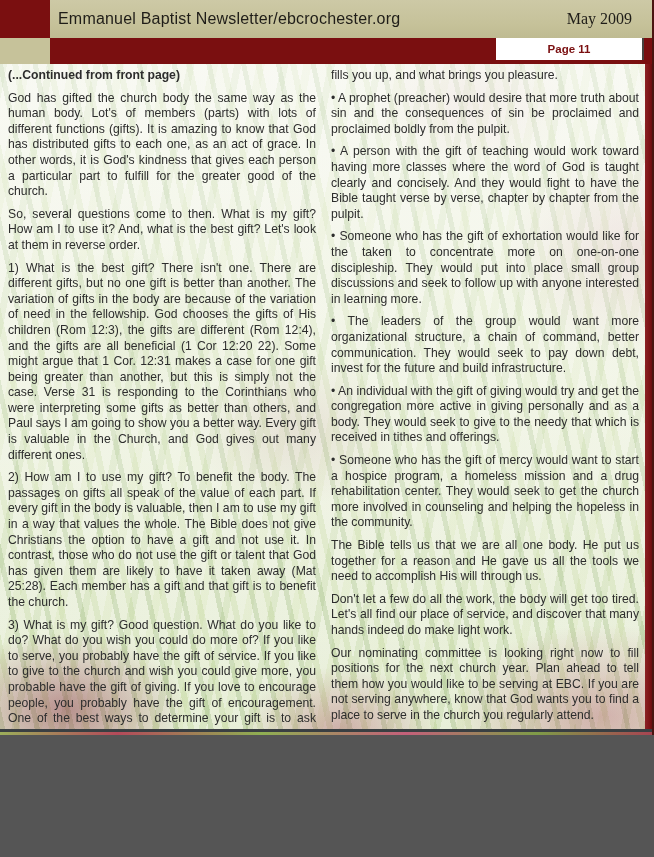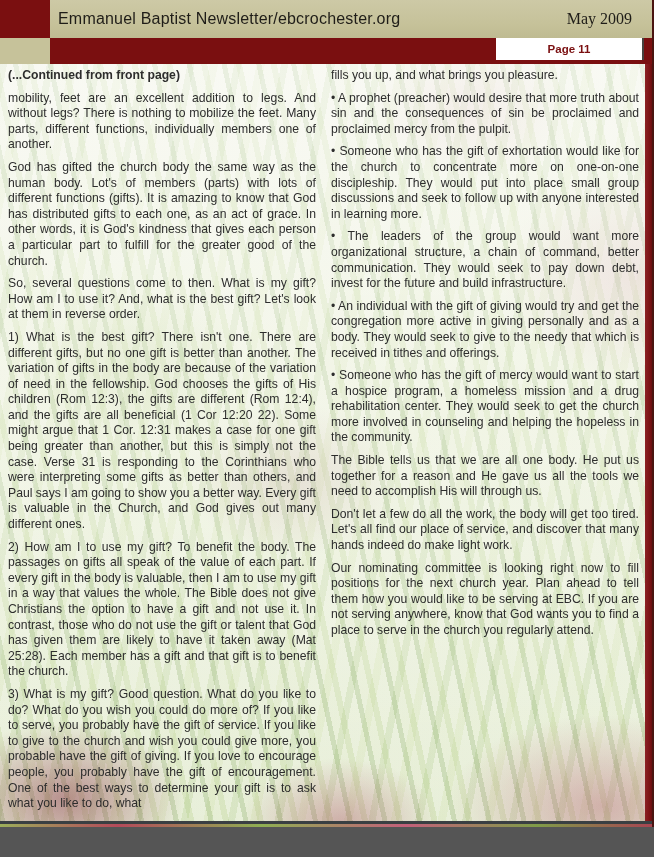--- a/index.html
+++ b/index.html
@@ -1,18 +1,18 @@
 <!DOCTYPE html>
 <html><head>
 <meta charset="utf-8">
 <style>
   html,body{margin:0;padding:0;background:#555;}
   .page{
     position:relative;
-    width:654px;height:827px;
+    width:654px;height:735px;
     margin:0 auto;
     background:#f0f2e6;
     font-family:"Liberation Sans", sans-serif;
     overflow:hidden;
     display:flex;flex-direction:column;
   }
   
   .mast-row1{display:flex;height:38px;flex:0 0 38px;}
   .mast-row1 .corner{width:50px;background:#7a0f10;}
   .mast-row1 .tanbar{
@@ -105,31 +105,31 @@
     </div>
   </div>
 
   <div class="content">
     <div class="photo-bg"></div>
     <div class="right-stripe"></div>
 
     <div class="columns">
       <div class="col">
         <p class="continued">(...Continued from front page)</p>
-        <p>mobility, feet are an excellent addition to legs. And without legs? There is nothing to mobilize the feet. Many parts, different functions, individually members one of another.</p>
         <p>God has gifted the church body the same way as the human body. Lot's of members (parts) with lots of different functions (gifts). It is amazing to know that God has distributed gifts to each one, as an act of grace. In other words, it is God's kindness that gives each person a particular part to fulfill for the greater good of the church.</p>
         <p>So, several questions come to then. What is my gift? How am I to use it? And, what is the best gift? Let's look at them in reverse order.</p>
         <p>1) What is the best gift? There isn't one. There are different gifts, but no one gift is better than another. The variation of gifts in the body are because of the variation of need in the fellowship. God chooses the gifts of His children (Rom 12:3), the gifts are different (Rom 12:4), and the gifts are all beneficial (1 Cor 12:20 22). Some might argue that 1 Cor. 12:31 makes a case for one gift being greater than another, but this is simply not the case. Verse 31 is responding to the Corinthians who were interpreting some gifts as better than others, and Paul says I am going to show you a better way. Every gift is valuable in the Church, and God gives out many different ones.</p>
         <p>2) How am I to use my gift? To benefit the body. The passages on gifts all speak of the value of each part. If every gift in the body is valuable, then I am to use my gift in a way that values the whole. The Bible does not give Christians the option to have a gift and not use it. In contrast, those who do not use the gift or talent that God has given them are likely to have it taken away (Mat 25:28). Each member has a gift and that gift is to benefit the church.</p>
         <p>3) What is my gift? Good question. What do you like to do? What do you wish you could do more of? If you like to serve, you probably have the gift of service. If you like to give to the church and wish you could give more, you probable have the gift of giving. If you love to encourage people, you probably have the gift of encouragement. One of the best ways to determine your gift is to ask what you like to do, what</p>
       </div>
       <div class="col">
         <p>fills you up, and what brings you pleasure.</p>
-        <p>• A prophet (preacher) would desire that more truth about sin and the consequences of sin be proclaimed and proclaimed mercy from the pulpit.</p>
-        <p>• Someone who has the gift of exhortation would like for the church to concentrate more on one-on-one discipleship. They would put into place small group discussions and seek to follow up with anyone interested in learning more.</p>
+        <p>• A prophet (preacher) would desire that more truth about sin and the consequences of sin be proclaimed and proclaimed boldly from the pulpit.</p>
+        <p>• A person with the gift of teaching would work toward having more classes where the word of God is taught clearly and concisely. And they would fight to have the Bible taught verse by verse, chapter by chapter from the pulpit.</p>
+        <p>• Someone who has the gift of exhortation would like for the taken to concentrate more on one-on-one discipleship. They would put into place small group discussions and seek to follow up with anyone interested in learning more.</p>
         <p>• The leaders of the group would want more organizational structure, a chain of command, better communication. They would seek to pay down debt, invest for the future and build infrastructure.</p>
         <p>• An individual with the gift of giving would try and get the congregation more active in giving personally and as a body. They would seek to give to the needy that which is received in tithes and offerings.</p>
         <p>• Someone who has the gift of mercy would want to start a hospice program, a homeless mission and a drug rehabilitation center. They would seek to get the church more involved in counseling and helping the hopeless in the community.</p>
         <p>The Bible tells us that we are all one body. He put us together for a reason and He gave us all the tools we need to accomplish His will through us.</p>
         <p>Don't let a few do all the work, the body will get too tired. Let's all find our place of service, and discover that many hands indeed do make light work.</p>
         <p>Our nominating committee is looking right now to fill positions for the next church year. Plan ahead to tell them how you would like to be serving at EBC. If you are not serving anywhere, know that God wants you to find a place to serve in the church you regularly attend.</p>
       </div>
     </div>
   </div>
 

